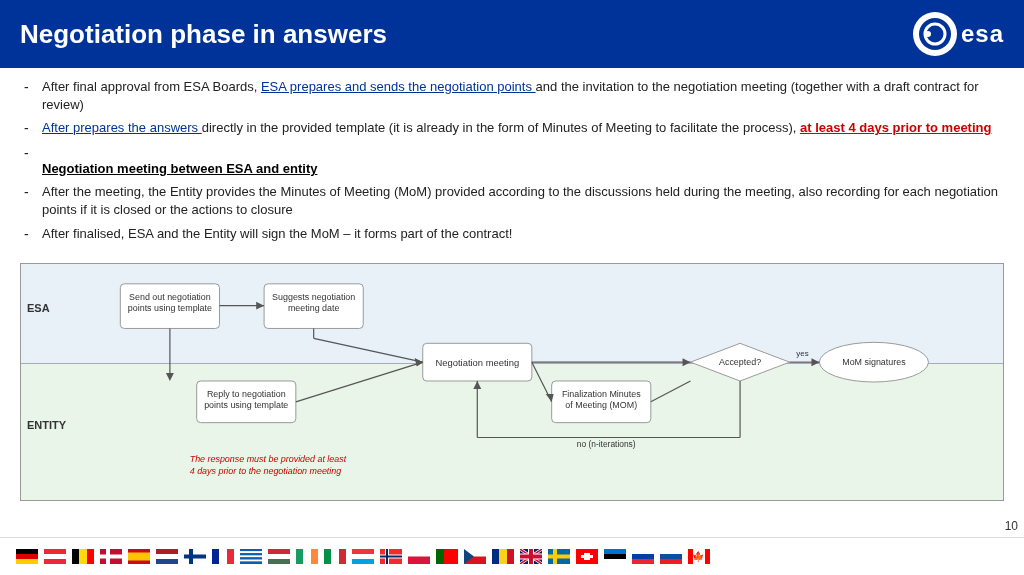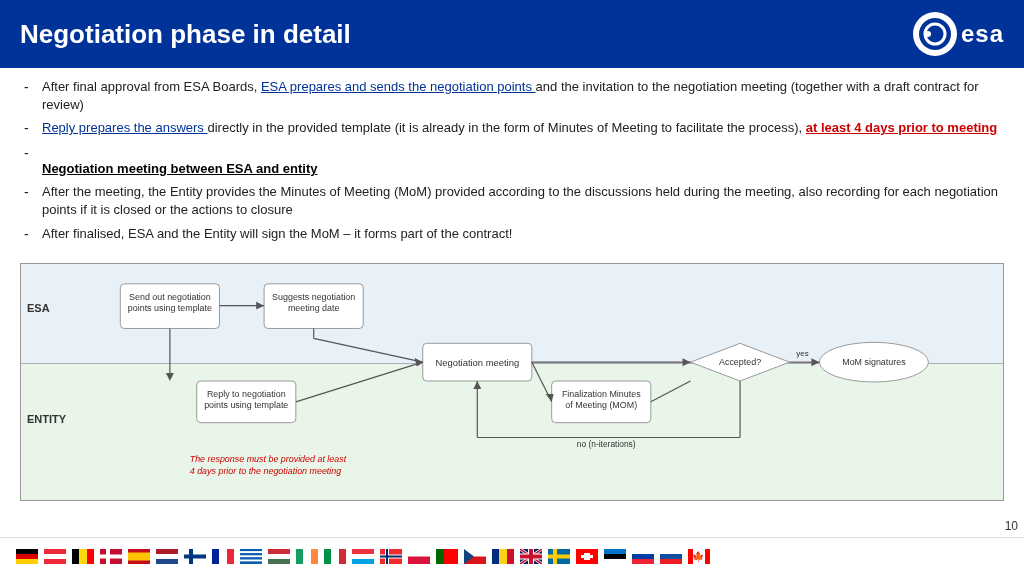--- a/index.html
+++ b/index.html
@@ -116,21 +116,21 @@
       position: absolute;
       left: 6px;
       top: 38px;
       font-size: 11px;
       font-weight: bold;
       color: #333;
     }
     .row-label-entity {
       position: absolute;
       left: 6px;
-      top: 149px;
+      top: 155px;
       font-size: 11px;
       font-weight: bold;
       color: #333;
     }
 
     
     .diagram-svg {
       position: absolute;
       top: 0; left: 0;
       width: 100%;
@@ -174,21 +174,21 @@
     .footer-plus {
       color: #003399;
       font-weight: bold;
       font-size: 12px;
     }
   </style>
 </head>
 <body>
 
 <div class="header">
-  <h1 class="header-title">Negotiation phase in detail</h1>
+  <h1 class="header-title">Negotiation phase in answers</h1>
   <div class="esa-logo">
     <div class="esa-logo-circle">
       <svg width="36" height="36" viewBox="0 0 36 36">
         <circle cx="18" cy="18" r="16" fill="#003399"></circle>
         <circle cx="18" cy="18" r="10" fill="none" stroke="white" stroke-width="3"></circle>
         <circle cx="11" cy="18" r="3" fill="white"></circle>
       </svg>
     </div>
     <span class="esa-logo-text">esa</span>
   </div>
@@ -200,21 +200,21 @@
     <li>
       <span class="bullet-dash">-</span>
       <span>
         After final approval from ESA Boards, <span class="underline-blue">ESA prepares and sends the negotiation points </span>and the invitation to the negotiation meeting (together with a draft contract for review)
       </span>
     </li>
 
     <li>
       <span class="bullet-dash">-</span>
       <span>
-        <span class="underline-blue">Reply prepares the answers </span>directly in the provided template (it is already in the form of Minutes of Meeting to facilitate the process), <span class="red-bold">at least 4 days prior to meeting</span>
+        <span class="underline-blue">After prepares the answers </span>directly in the provided template (it is already in the form of Minutes of Meeting to facilitate the process), <span class="red-bold">at least 4 days prior to meeting</span>
       </span>
     </li>
 
     <li>
       <span class="bullet-dash">-</span>
       <span class="bold-underline">Negotiation meeting between ESA and entity</span>
     </li>
 
     <li>
       <span class="bullet-dash">-</span>

